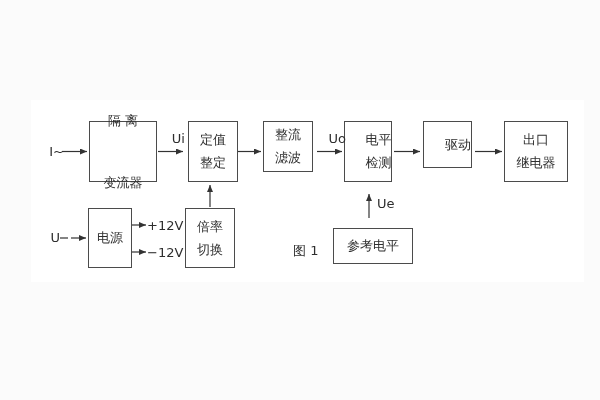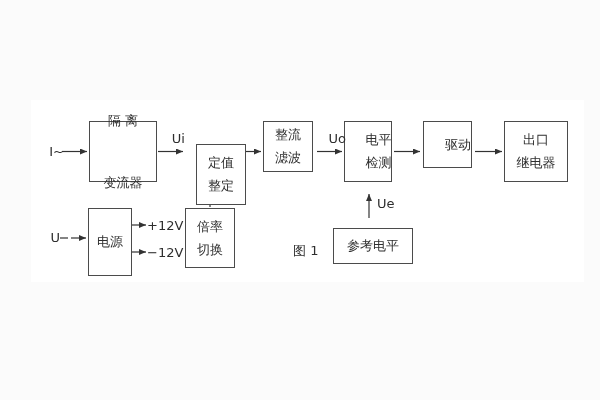--- a/index.html
+++ b/index.html
@@ -67,21 +67,21 @@
     <line x1="210" y1="207" x2="210" y2="185" marker-end="url(#ah)"></line>
     <line x1="369" y1="218" x2="369" y2="194" marker-end="url(#ah)"></line>
   </g>
 </svg>
 
 <div class="blk" style="left:89px;top:121px;width:68px;height:61px;gap:48px;">
   <span>隔 离</span>
   <span>变流器</span>
 </div>
 
-<div class="blk" style="left:196px;top:121px;width:50px;height:61px;margin-top:23px;">
+<div class="blk" style="left:188px;top:121px;width:50px;height:61px;">
   <span>定值</span>
   <span>整定</span>
 </div>
 
 <div class="blk" style="left:263px;top:121px;width:50px;height:51px;">
   <span>整流</span>
   <span>滤波</span>
 </div>
 
 <div class="blk" style="left:344px;top:121px;width:48px;height:61px;padding-left:21px;">
@@ -91,21 +91,21 @@
 
 <div class="blk" style="left:423px;top:121px;width:49px;height:47px;align-items:flex-end;">
   <span>驱动</span>
 </div>
 
 <div class="blk" style="left:504px;top:121px;width:64px;height:61px;">
   <span>出口</span>
   <span>继电器</span>
 </div>
 
-<div class="blk" style="left:88px;top:208px;width:44px;height:68px;">
+<div class="blk" style="left:88px;top:208px;width:44px;height:60px;">
   <span>电源</span>
 </div>
 
 <div class="blk" style="left:185px;top:208px;width:50px;height:60px;">
   <span>倍率</span>
   <span>切换</span>
 </div>
 
 <div class="blk" style="left:333px;top:228px;width:80px;height:36px;justify-content:center;">
   <span>参考电平</span>

